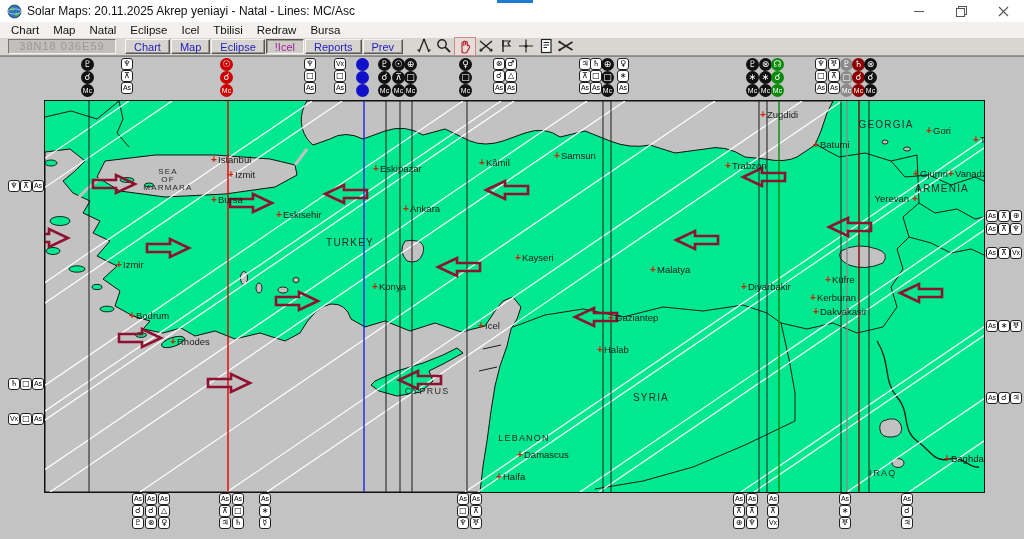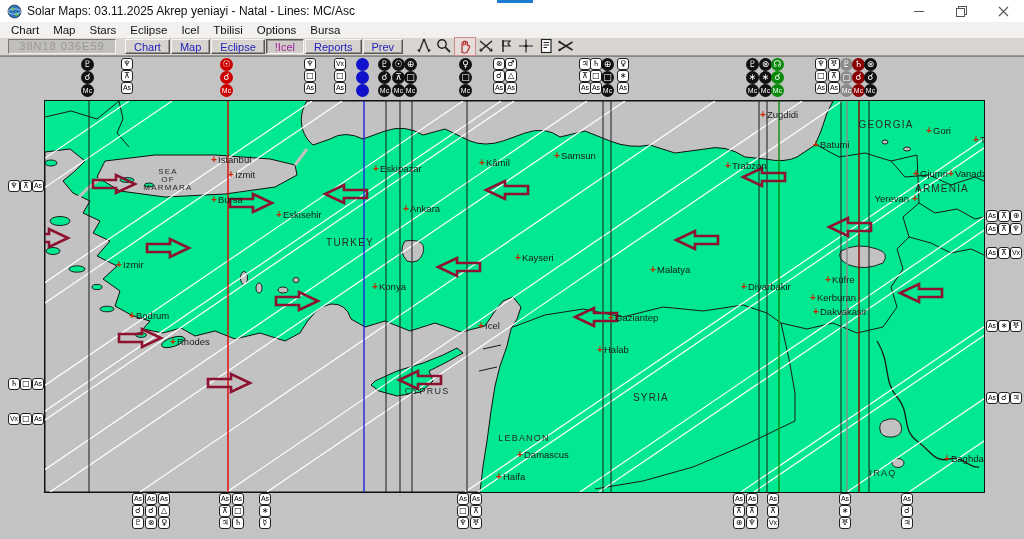--- a/index.html
+++ b/index.html
@@ -55,21 +55,21 @@
 
   <div id="titlebar">
     <span class="ticon">
       <svg width="15" height="15" viewBox="0 0 15 15">
         <circle cx="7.5" cy="7.5" r="6.5" fill="#2f74c4" stroke="#234" stroke-width="0.8"></circle>
         <path d="M3 5 q2-2.5 4-1.5 q1.5 1 0.5 2.5 q-2 1-3.5 0.5z" fill="#49b04a"></path>
         <path d="M8 9 q2.5-1 3.5 0.5 q0.5 1.5-1 2.5 q-2 0.5-2.8-1z" fill="#49b04a"></path>
         <ellipse cx="7.5" cy="7.5" rx="6.5" ry="2.6" fill="none" stroke="#cfe2f5" stroke-width="0.7"></ellipse>
       </svg>
     </span>
-    <span class="ttext">Solar Maps: 03.11.2025 Akrep yeniayi - Natal - Lines: MC/Asc</span>
+    <span class="ttext">Solar Maps: 20.11.2025 Akrep yeniayi - Natal - Lines: MC/Asc</span>
     <div id="bluestrip"></div>
     <div id="wcontrols" style="position:absolute;right:0;top:0;display:flex;">
       <div class="wbtn">
         <svg width="10" height="10">
             <line x1="0" y1="5.5" x2="10" y2="5.5" stroke="#555" stroke-width="1"></line>
           </svg>
       </div>
       <div class="wbtn">
         <svg width="11" height="11">
           <rect x="2.5" y="0.5" width="8" height="8" fill="none" stroke="#555"></rect>
@@ -80,25 +80,25 @@
         <svg width="11" height="11">
             <path d="M1 1 L10 10 M10 1 L1 10" stroke="#555" stroke-width="1.1"></path>
           </svg>
       </div>
     </div>
   </div>
 
   <div id="menubar">
       <span class="menu-item">Chart</span>
       <span class="menu-item">Map</span>
-      <span class="menu-item">Stars</span>
+      <span class="menu-item">Natal</span>
       <span class="menu-item">Eclipse</span>
       <span class="menu-item">Icel</span>
       <span class="menu-item">Tbilisi</span>
-      <span class="menu-item">Options</span>
+      <span class="menu-item">Redraw</span>
       <span class="menu-item">Bursa</span>
     </div>
 
   <div id="toolbar">
     <div class="coord">38N18 036E59</div>
     <div id="btnrow">
         <button class="tbtn">Chart</button>
         <button class="tbtn">Map</button>
         <button class="tbtn">Eclipse</button>
         <button class="tbtn pressed">!Icel</button>

